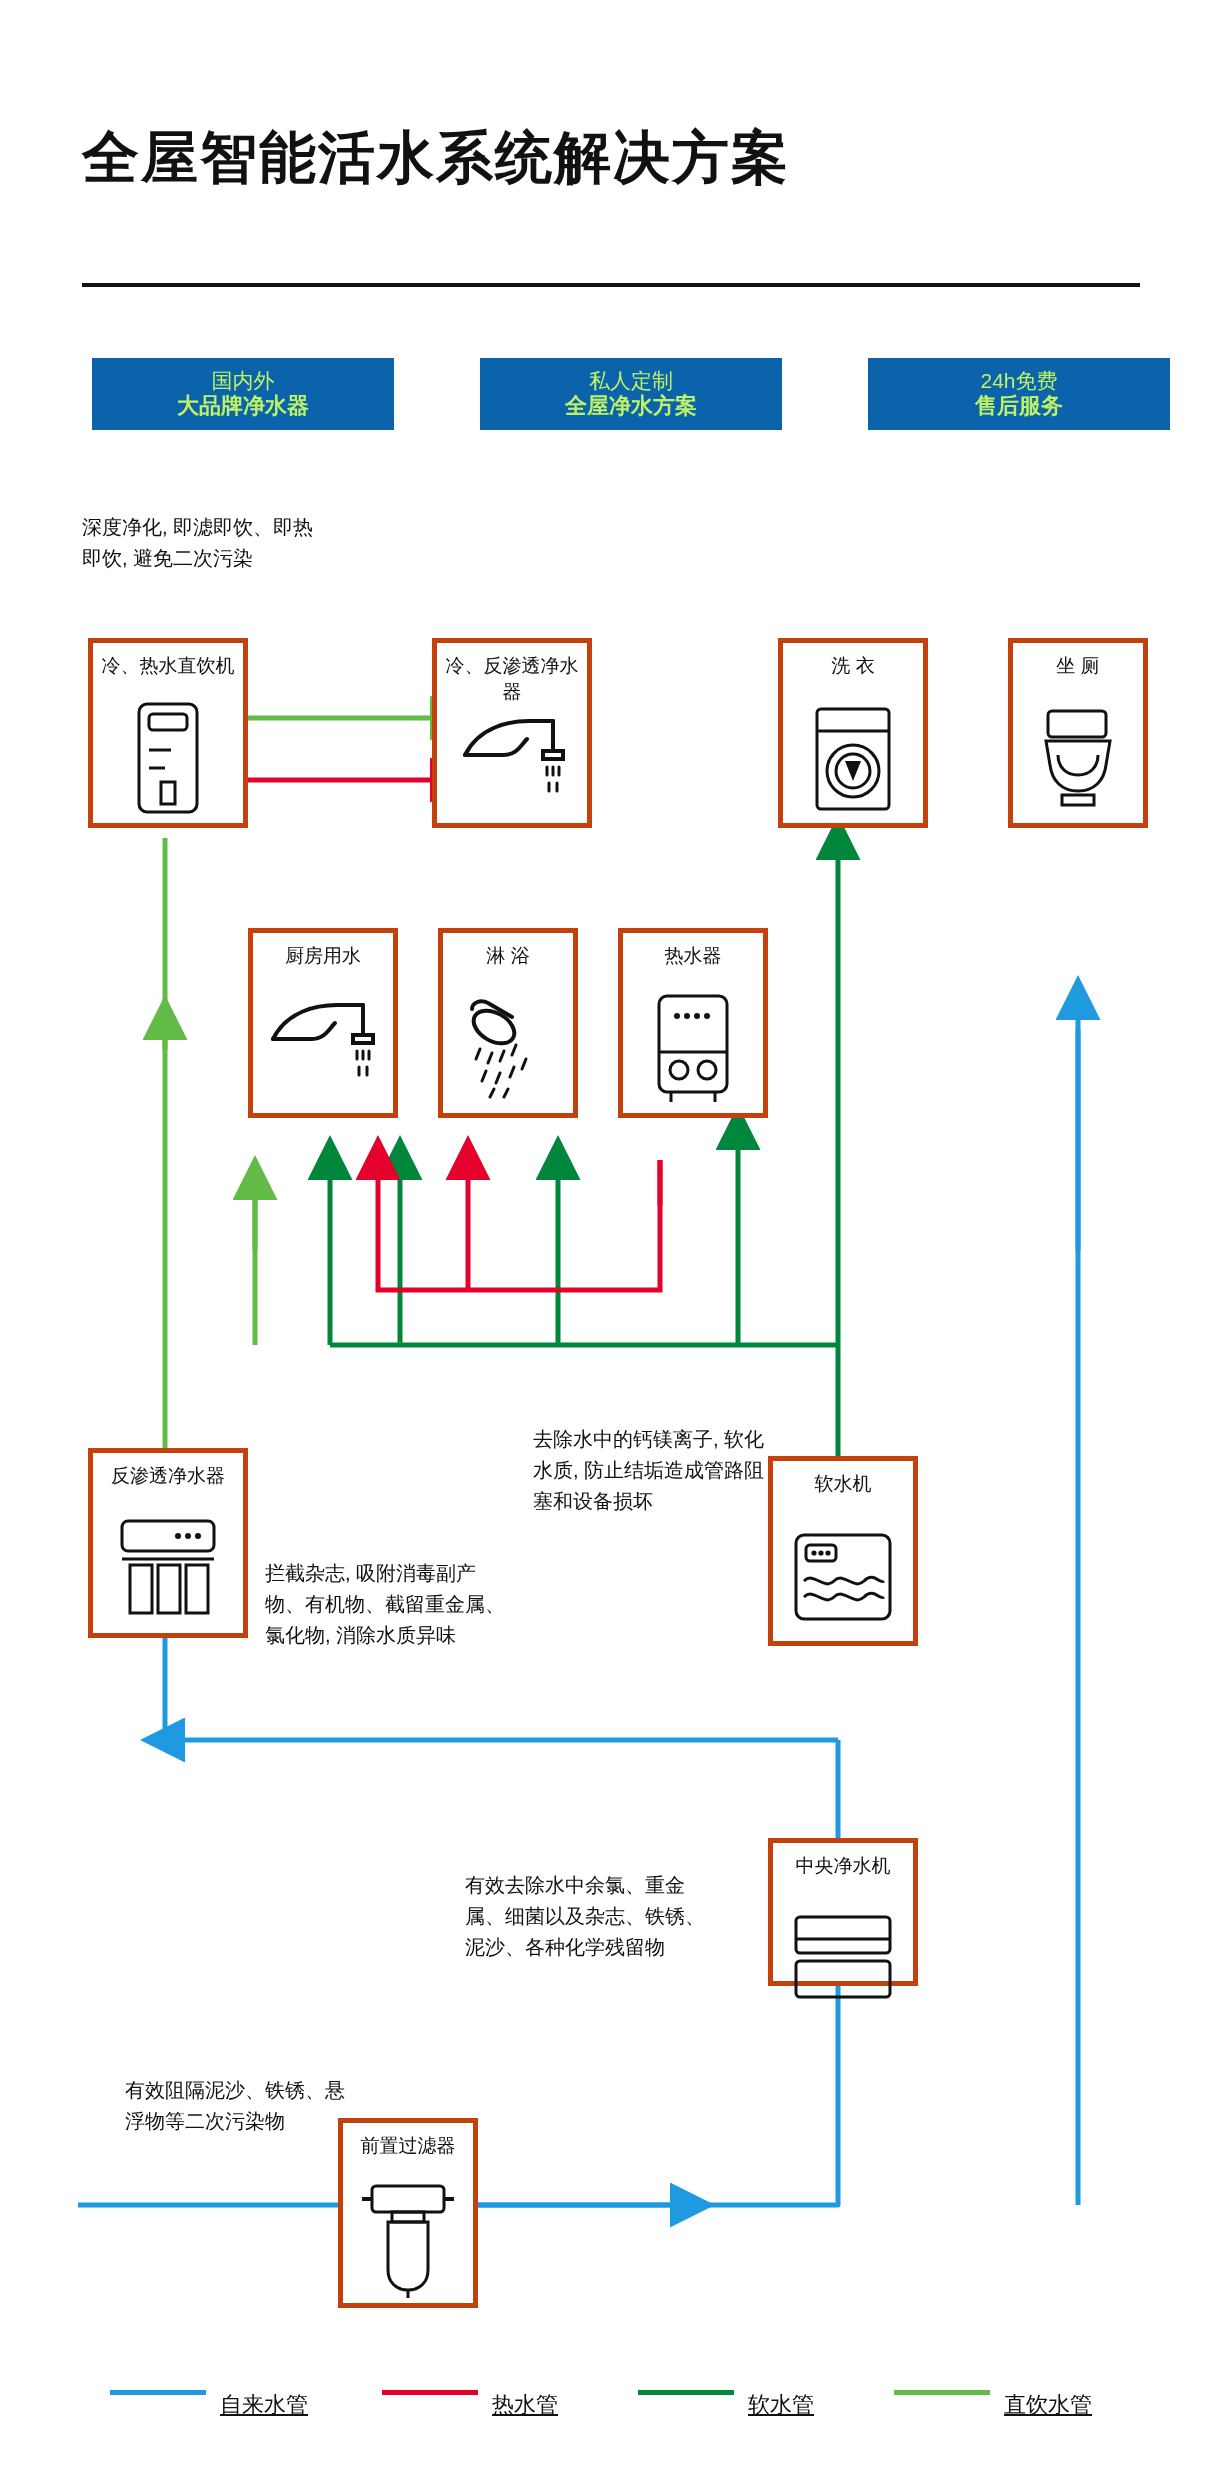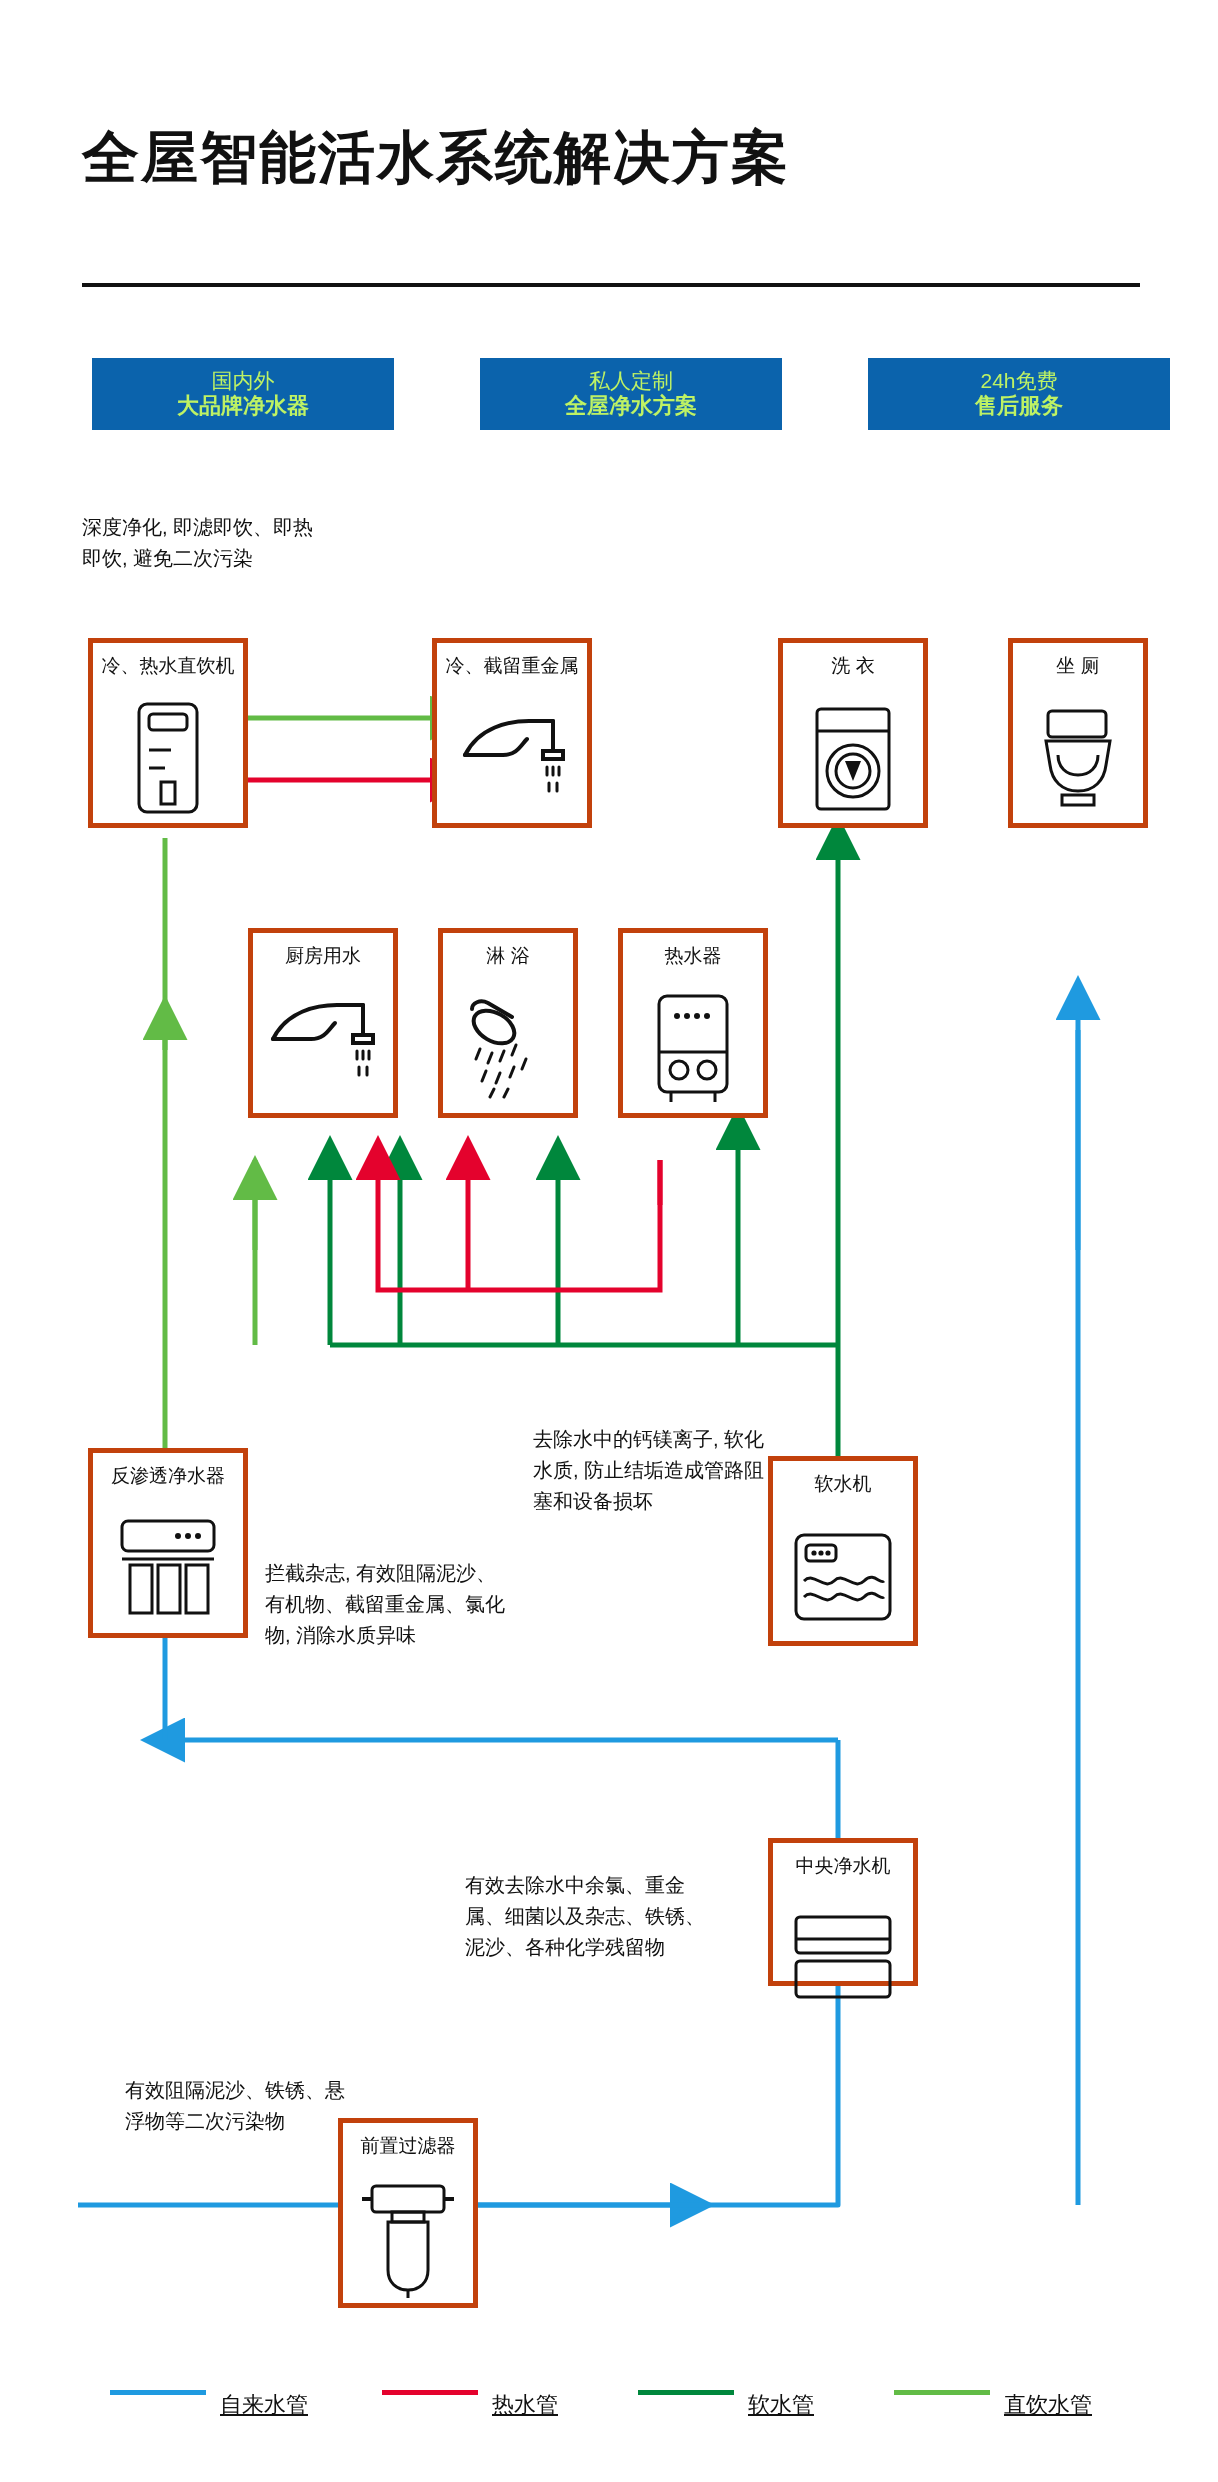--- a/index.html
+++ b/index.html
@@ -130,40 +130,40 @@
 
       <path d="M165,1480 L165,838" stroke="#62bb46"></path>
       <path d="M165,1050 L165,1020" stroke="#62bb46" marker-end="url(#ar-lgreen)"></path>
       <path d="M245,718 L450,718" stroke="#62bb46" marker-end="url(#ar-lgreen)"></path>
       <path d="M255,1160 L255,1345" stroke="#62bb46"></path>
       <path d="M255,1250 L255,1180" stroke="#62bb46" marker-end="url(#ar-lgreen)"></path>
     </g>
   </svg>
 
   <div class="note note-topleft">深度净化, 即滤即饮、即热即饮, 避免二次污染</div>
-  <div class="note note-ro">拦截杂志, 有效阻隔泥沙、有机物、截留重金属、氯化物, 消除水质异味</div>
+  <div class="note note-ro">拦截杂志, 吸附消毒副产物、有机物、截留重金属、氯化物, 消除水质异味</div>
   <div class="note note-soft">去除水中的钙镁离子, 软化水质, 防止结垢造成管路阻塞和设备损坏</div>
   <div class="note note-central">有效去除水中余氯、重金属、细菌以及杂志、铁锈、泥沙、各种化学残留物</div>
   <div class="note note-pre">有效阻隔泥沙、铁锈、悬浮物等二次污染物</div>
 
   <div class="box" style="left:88px;top:638px;width:160px;height:190px;">
     <div class="cap" style="top:10px;">冷、热水直饮机</div>
     <div class="icon" style="top:48px;height:135px;">
       <svg width="86" height="122" viewBox="0 0 86 122">
         <rect x="14" y="6" width="58" height="108" rx="8" fill="none" stroke="#111" stroke-width="3"></rect>
         <rect x="24" y="16" width="38" height="16" rx="4" fill="none" stroke="#111" stroke-width="3"></rect>
         <line x1="24" y1="52" x2="46" y2="52" stroke="#111" stroke-width="3"></line>
         <line x1="24" y1="70" x2="40" y2="70" stroke="#111" stroke-width="3"></line>
         <rect x="36" y="84" width="14" height="22" fill="none" stroke="#111" stroke-width="3"></rect>
       </svg>
     </div>
   </div>
 
   <div class="box" style="left:432px;top:638px;width:160px;height:190px;">
-    <div class="cap" style="top:10px;">冷、截留重金属</div>
+    <div class="cap" style="top:10px;">冷、反渗透净水器</div>
     <div class="icon" style="top:48px;height:135px;">
       <svg width="110" height="116" viewBox="0 0 110 116">
         <path d="M8,54 C22,26 52,20 72,20 L96,20" fill="none" stroke="#111" stroke-width="4" stroke-linecap="round"></path>
         <path d="M96,20 L96,50" fill="none" stroke="#111" stroke-width="4" stroke-linecap="round"></path>
         <path d="M8,54 L46,54 C60,54 64,44 70,38" fill="none" stroke="#111" stroke-width="4" stroke-linecap="round"></path>
         <rect x="86" y="50" width="20" height="8" fill="none" stroke="#111" stroke-width="4"></rect>
         <g stroke="#111" stroke-width="3" stroke-linecap="round">
           <line x1="90" y1="66" x2="90" y2="74"></line>
             <line x1="96" y1="66" x2="96" y2="74"></line>
             <line x1="102" y1="66" x2="102" y2="74"></line>

